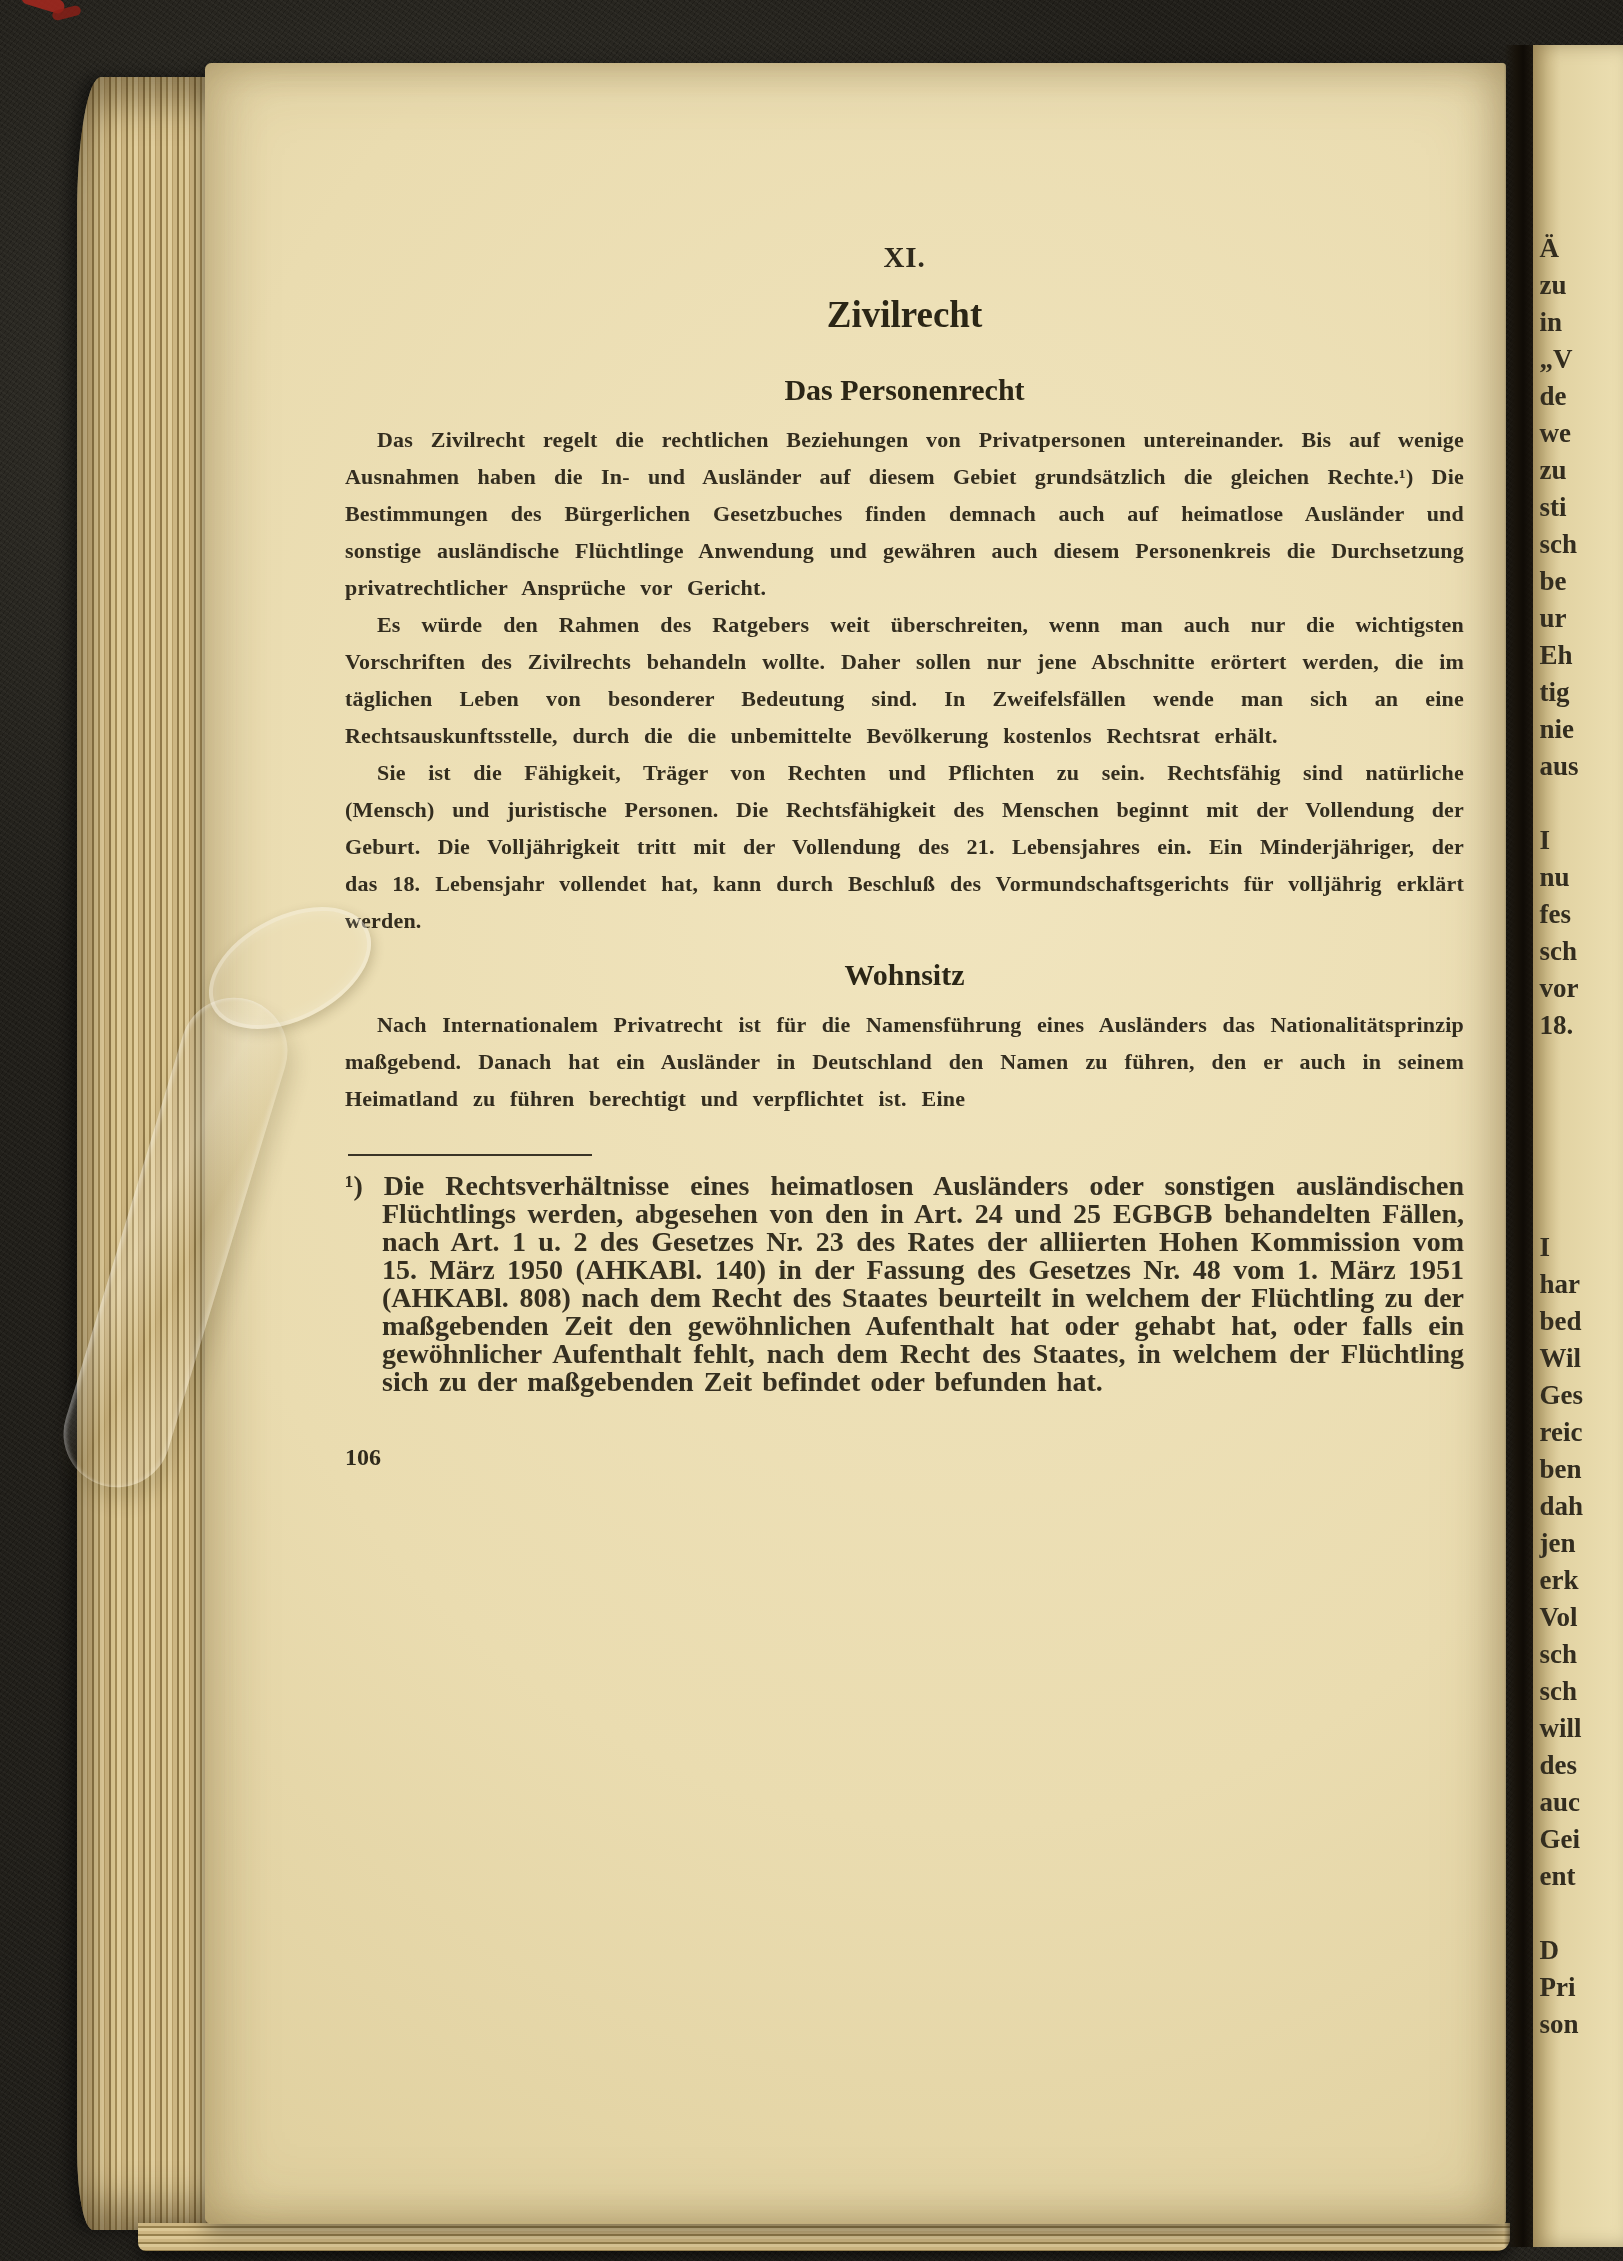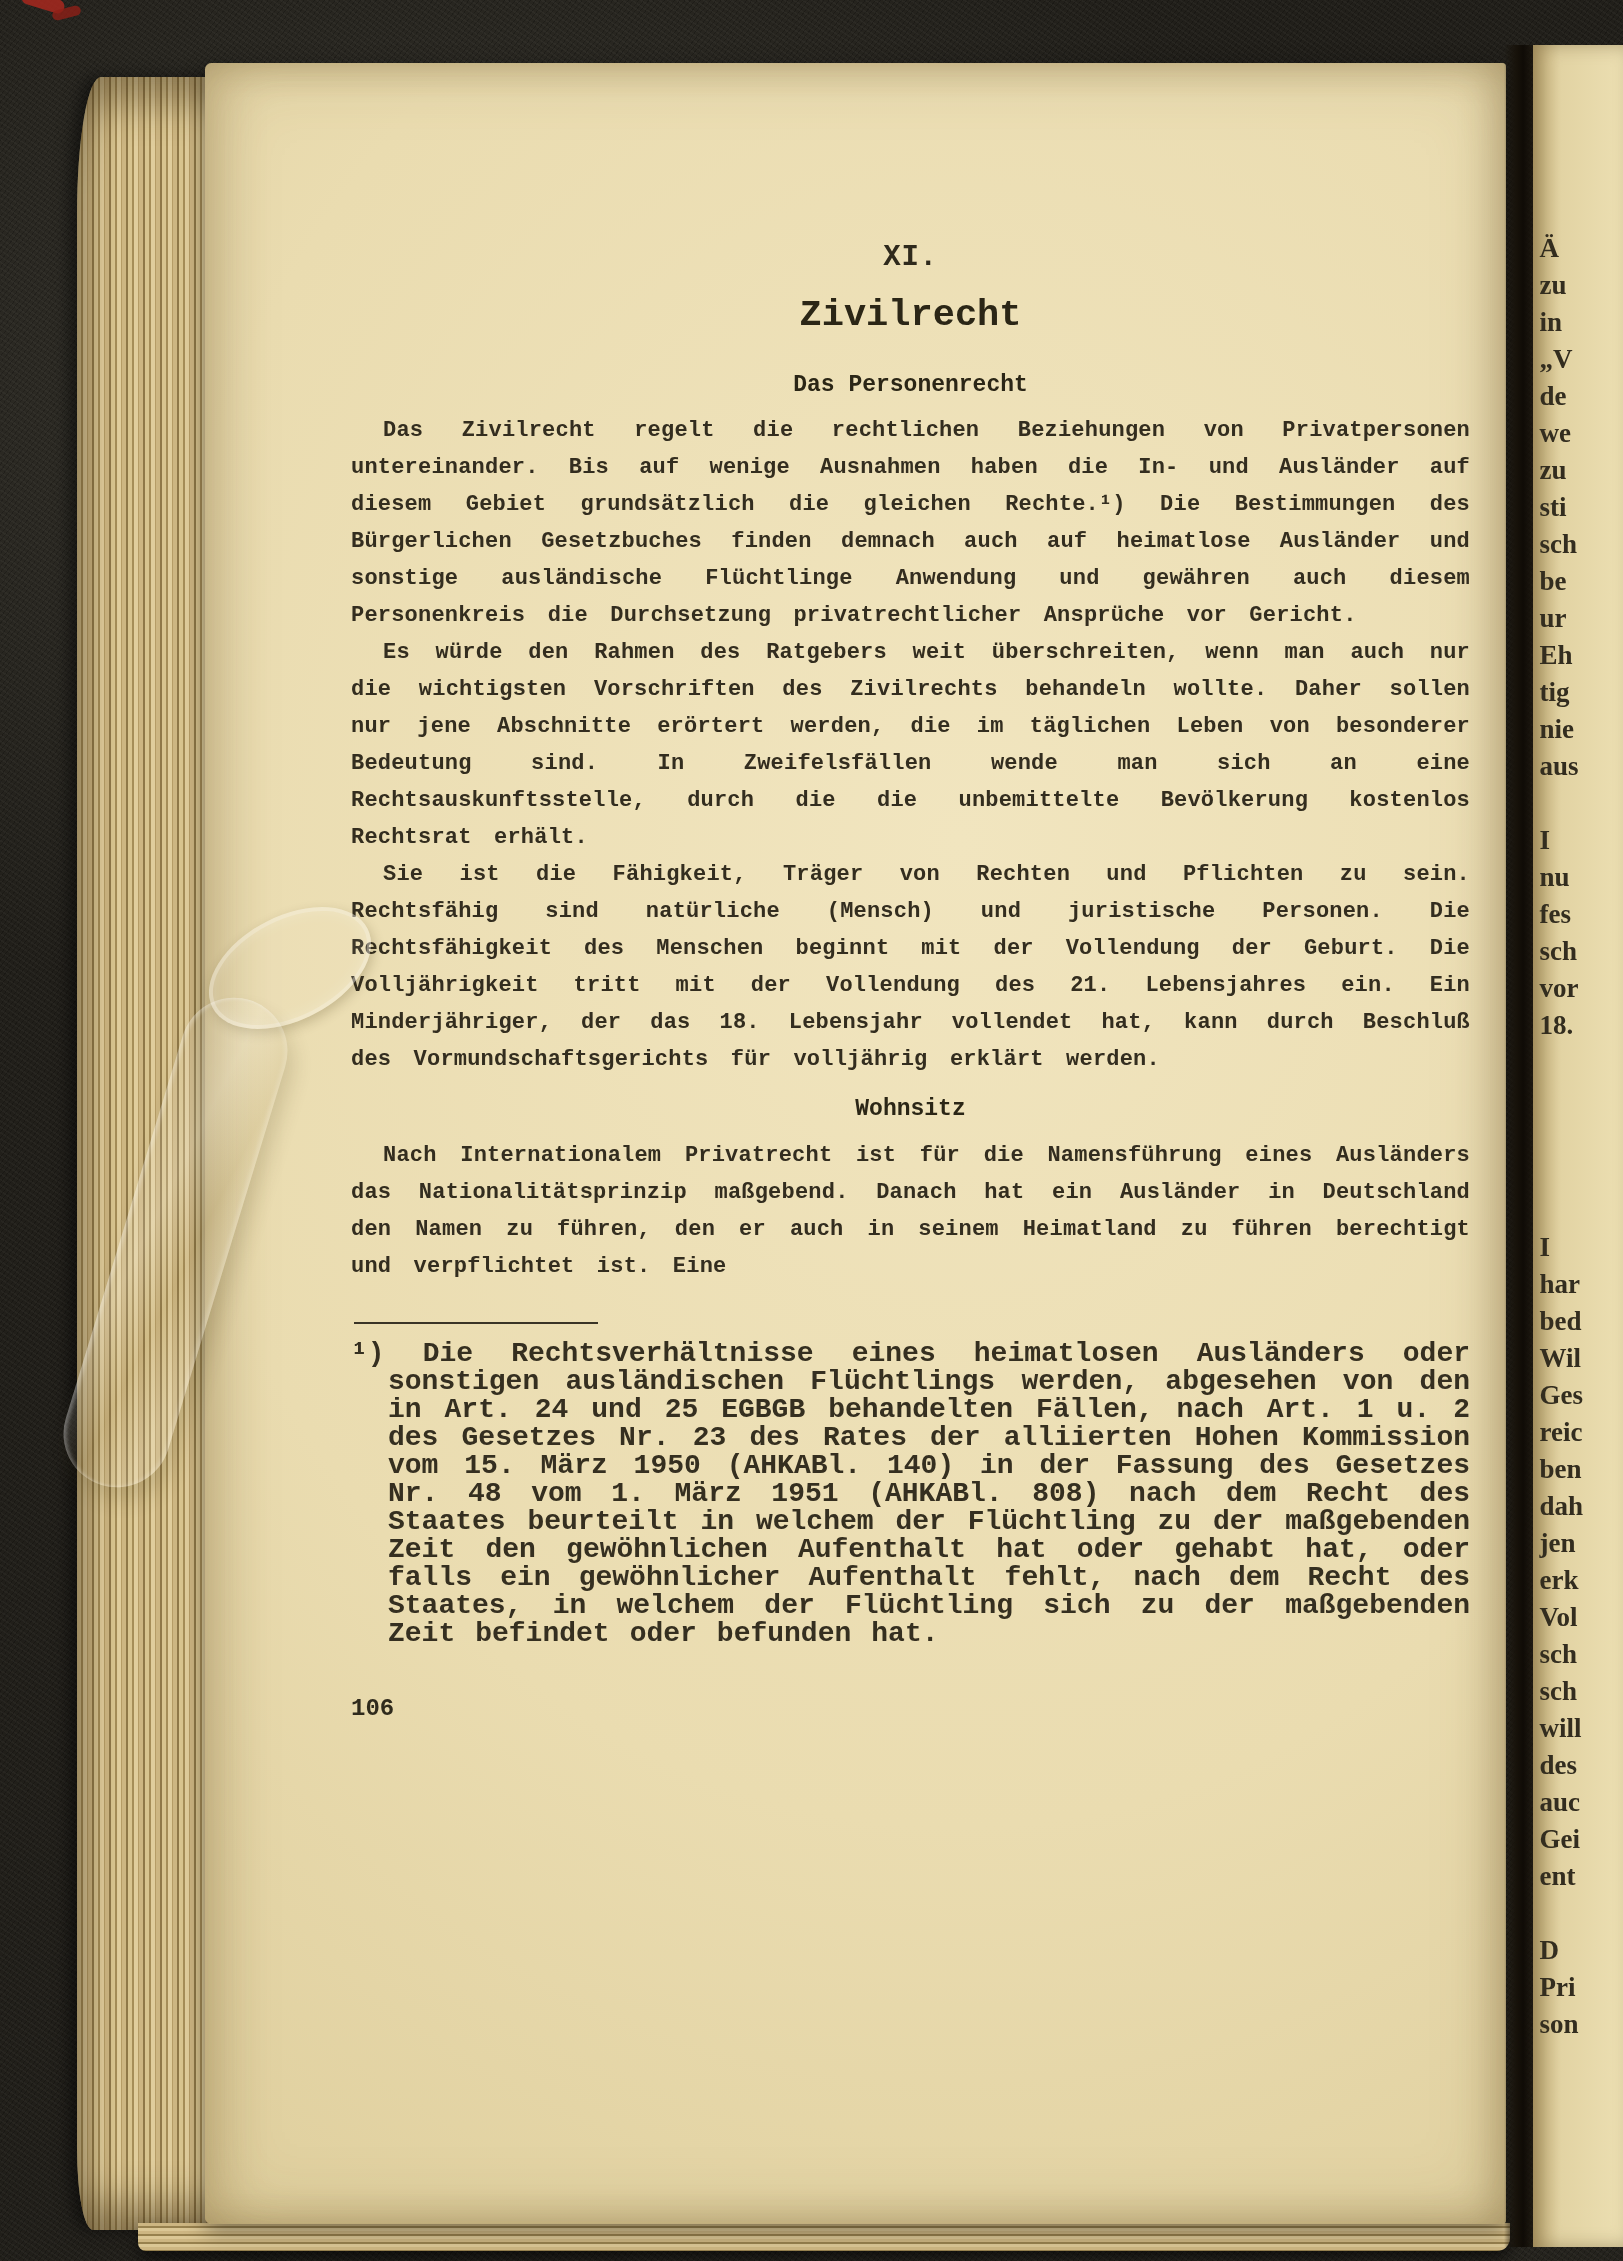--- a/index.html
+++ b/index.html
@@ -54,32 +54,32 @@
     background: radial-gradient(130% 95% at 58% 36%,
       #f1e5bf 0%, #eadcb0 48%, #e0d09f 78%, #cfbb84 100%);
     box-shadow:
       inset 0 0 77px rgba(110,85,35,0.22),
       inset 23px 0 41px rgba(120,90,40,0.16),
       inset -14.6px 0 34px rgba(90,65,25,0.24),
       0 6.5px 21px rgba(0,0,0,0.4);
     border-radius: 6.5px 4px 4px 6.5px;
   }
 
-  .text-column { position: absolute; left: 146px; top: 180px; width: 1119px; color: #332d1f; font-family: Liberation Mono, monospace; }
+  .text-column { position: absolute; left: 140px; top: 180px; width: 1119px; color: #332d1f; }
 
   .chapter {
     text-align: center; font-weight: 700; font-size: 29px; line-height: 1;
     letter-spacing: 0.8px; margin: 0 0 23px; color: #2f2a1c;
   }
   .title {
     text-align: center; font-weight: 700; font-size: 37px; line-height: 1.1;
     margin: 0 0 36px; color: #2b2616;
   }
   .section-heading {
-    text-align: center; font-weight: 700; font-size: 23px; line-height: 1.2;
+    text-align: center; font-weight: 700; font-size: 30px; line-height: 1.2;
     margin: 18px 0 13px; color: #2b2616;
   }
   .section-heading.first { margin-top: 0; }
 
   p.body {
     font-weight: 700; font-size: 22px; line-height: 37px;
     text-align: justify; text-indent: 32px;
     word-spacing: 9px; letter-spacing: 0.2px;
     margin: 0;
   }

